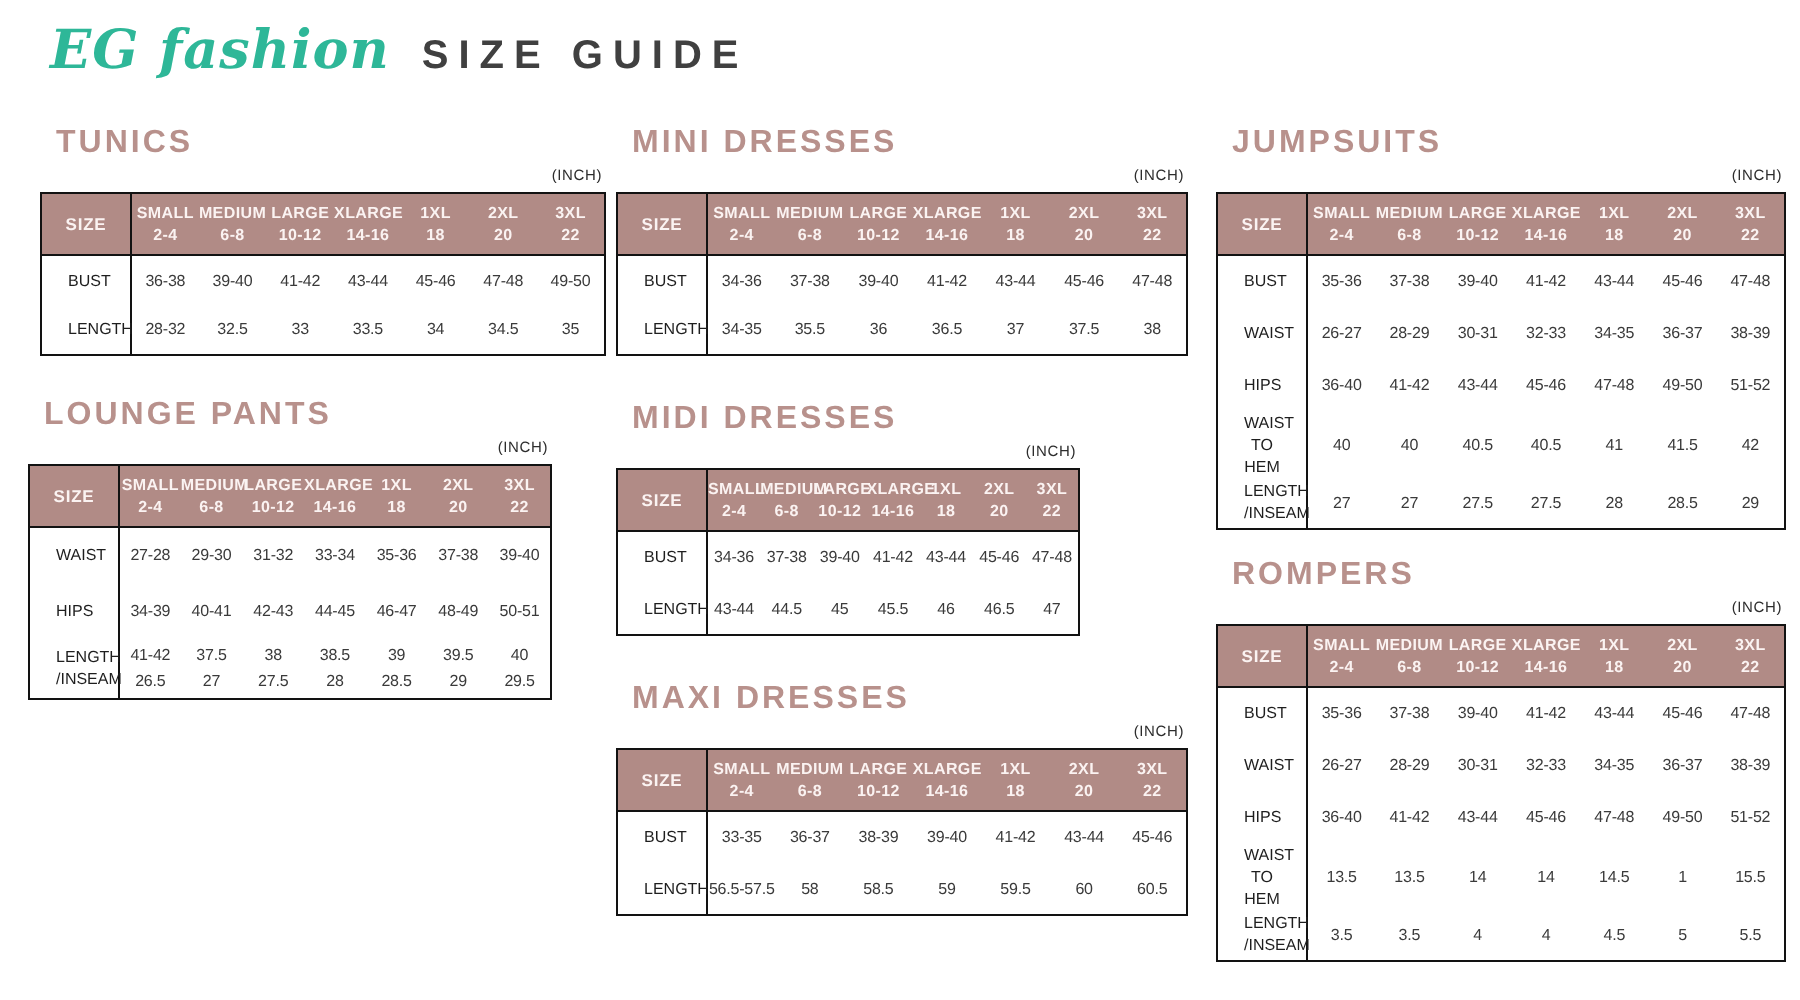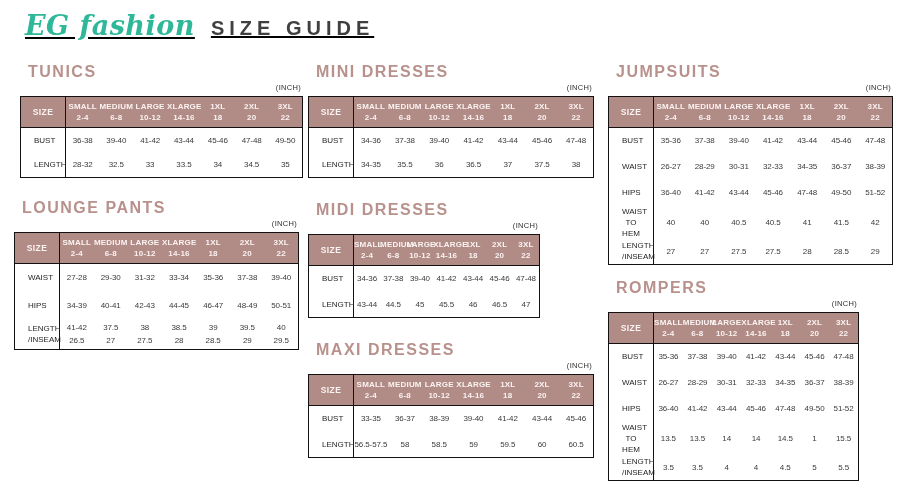--- a/index.html
+++ b/index.html
@@ -8,37 +8,37 @@
     --hdr-bg:#b18b86;
     --border:#121212;
     --ink:#3a3a3a;
   }
   html,body{margin:0;padding:0;background:#fff;}
   .canvas{
     position:relative;width:900px;height:500px;background:#ffffff;overflow:hidden;
     font-family:"Liberation Sans",sans-serif;
   }
   
-  .brand{position:absolute;left:25px;top:10px;display:flex;align-items:baseline;gap:16px;text-decoration:underline;}
+  .brand{position:absolute;left:25px;top:10px;display:flex;align-items:baseline;gap:16px;}
   .logo{
     font-family:"DejaVu Serif",serif;font-style:italic;font-weight:bold;
     font-size:27px;color:var(--teal);letter-spacing:.5px;
   }
   .guide{
     font-size:20px;font-weight:bold;letter-spacing:5px;color:#404040;
   }
   
   .sec{position:absolute;}
   #sec-tunics{left:20px;top:62px;width:283px;}
-  #sec-lounge-pants{left:14px;top:198px;width:285px;}
+  #sec-lounge-pants{left:14px;top:198px;width:262px;}
   #sec-mini-dresses{left:308px;top:62px;width:286px;}
   #sec-midi-dresses{left:308px;top:200px;width:232px;}
   #sec-maxi-dresses{left:308px;top:340px;width:286px;}
   #sec-jumpsuits{left:608px;top:62px;width:285px;}
-  #sec-rompers{left:608px;top:278px;width:251px;}
+  #sec-rompers{left:608px;top:278px;width:285px;}
 
   .sec h2{
     margin:0 0 0 8px;font-size:16px;font-weight:bold;letter-spacing:1.5px;
     color:var(--rose);line-height:20px;
   }
   .unit{
     text-align:right;font-size:7.5px;color:#2d2d2d;letter-spacing:.3px;
     margin:1px 2px 3px 0;line-height:10px;
   }
   table{

